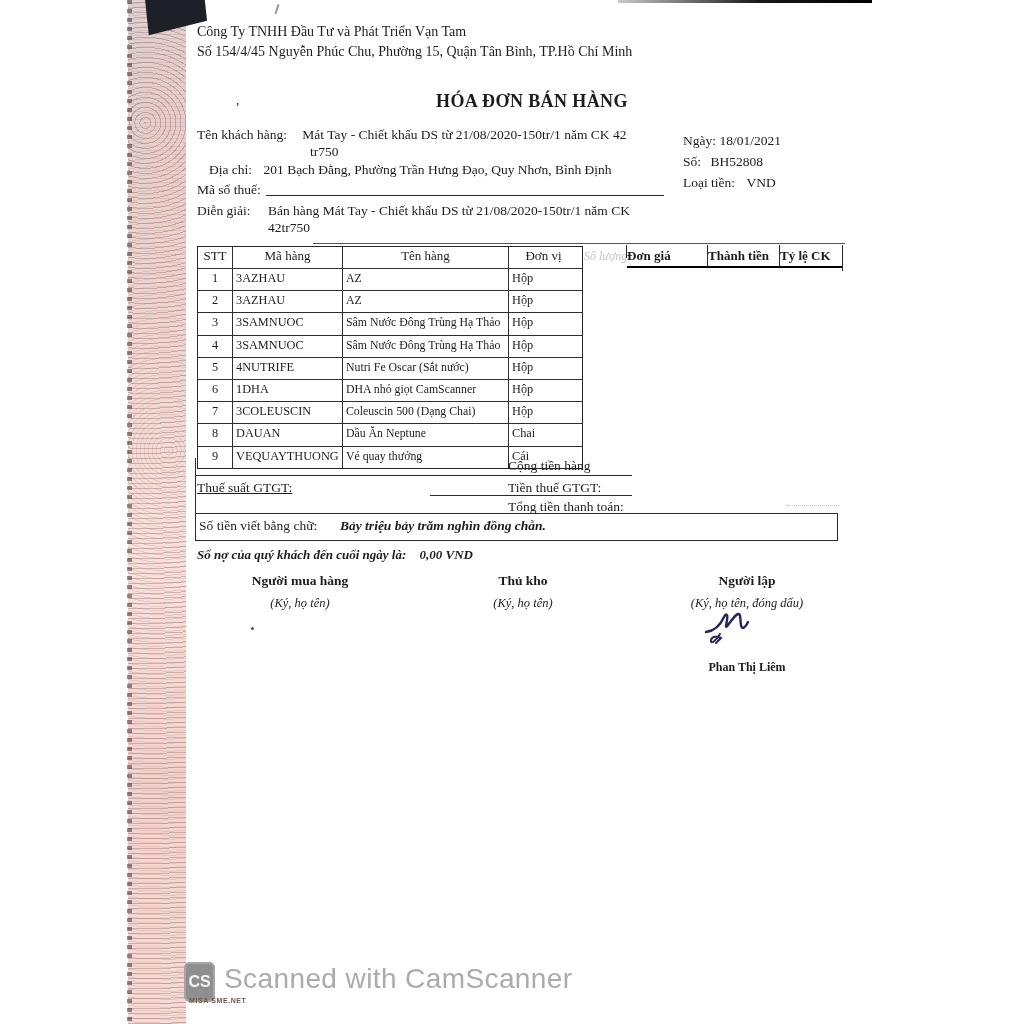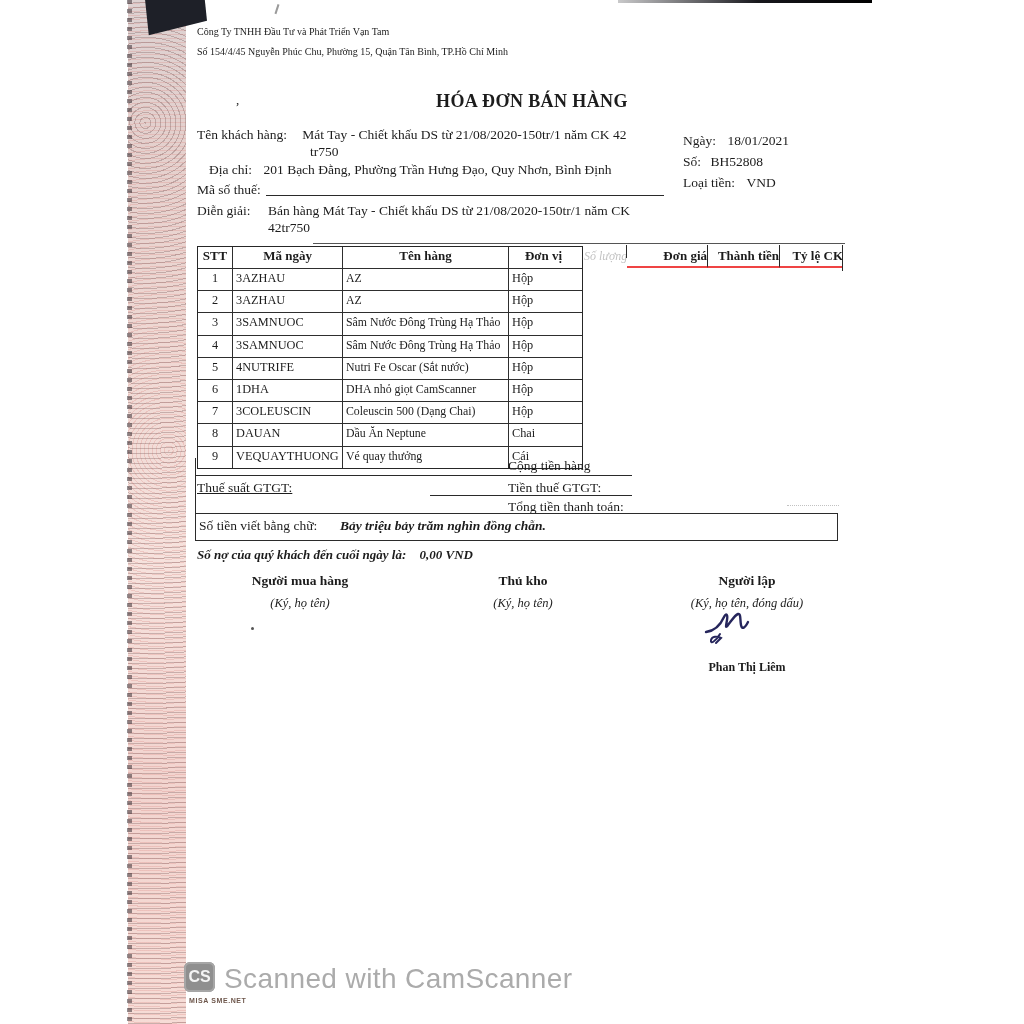--- a/index.html
+++ b/index.html
@@ -17,60 +17,60 @@
   }
   .pink-strip-edge{position:absolute;left:127px;top:0;width:5px;height:1024px;
     background:repeating-linear-gradient(180deg, rgba(60,50,55,.55) 0 4px, rgba(0,0,0,0) 4px 9px);}
   .blob-topleft{position:absolute;left:146px;top:-8px;width:60px;height:36px;background:#1e2028;
     transform:rotate(-14deg) skewX(-8deg);}
   .topright-line{position:absolute;left:618px;top:0;width:254px;height:3px;
     background:linear-gradient(to right, rgba(40,40,45,.25), #18181d 55%, #000);}
   .tiny-slash{position:absolute;left:276px;top:4px;width:1.5px;height:10px;background:#9a9a9a;transform:rotate(18deg);}
 
   
-  .company{left:197px;top:22px;font-size:10px;line-height:20px;}
+  .company{left:197px;top:22px;font-size:14px;line-height:20px;}
   .doc-title{left:436px;top:91px;font-size:18px;font-weight:bold;letter-spacing:.4px;}
   .comma-mark{left:236px;top:92px;font-size:13px;}
 
   
   .meta{font-size:13.5px;line-height:17px;}
   .lbl{white-space:nowrap;}
 
   
   .itable{position:absolute;left:197px;top:246px;width:384px;border:1.6px solid #262626;}
   .itable .row{display:grid;grid-template-columns:34px 110px 166px 70px;height:21.2px;border-top:1.2px solid #2e2e2e;}
   .itable .row.head{height:21px;border-top:none;}
   .itable .cell{border-left:1.2px solid #2e2e2e;padding:2px 3px 0;font-size:12.3px;line-height:1.25;
                 overflow:hidden;white-space:nowrap;}
   .itable .cell.c-stt{border-left:none;text-align:center;}
-  .itable .head .cell{font-weight:bold;text-align:center;font-size:13px;padding-top:1px;}
+  .itable .head .cell{font-weight:normal;text-align:center;font-size:13px;padding-top:1px;}
   .itable .cell.c-name{font-size:11.8px;}
 
   .qty-faded{left:584px;top:249px;font-size:12px;color:#1c1c1c;opacity:.28;font-style:italic;}
   .rhead{position:absolute;left:627px;top:245px;height:23px;display:grid;grid-template-columns:80px 72px 64px;}
-  .rhead .rcell{border-bottom:2px solid #ef4444;font-weight:bold;font-size:13px;text-align:right;padding-top:3px;}
+  .rhead .rcell{border-bottom:2px solid #000000;font-weight:bold;font-size:13px;text-align:left;padding-top:3px;}
   .rhead .rcell + .rcell{border-left:1.4px solid #262626;}
   .rhead-rightedge{left:842px;top:245px;width:1.4px;height:26px;}
   .rhead-lefttick{left:626px;top:245px;width:1.2px;height:13px;}
 
   
   .tot{font-size:13.5px;}
   .words-box{position:absolute;left:195px;top:513px;width:641px;height:26px;border:1.8px solid #2b2b2b;}
   .dotted-faint{position:absolute;left:787px;top:505px;width:52px;border-top:1.5px dotted #c2c2c2;}
   .italic-b{font-style:italic;font-weight:bold;}
 
   
   .sig{ text-align:center;font-size:13.5px;}
   .sig .t{font-weight:bold;}
   .sig .s{font-style:italic;font-size:12.5px;margin-top:7px;}
   .sig-name{font-weight:bold;font-size:12px;text-align:center;}
   .dot-artifact{left:251px;top:627px;width:3px;height:3px;background:#555;border-radius:50%;}
 
   
-  .cs-logo{position:absolute;left:184px;top:962px;width:31px;height:30px;border-radius:6px;
+  .cs-logo{position:absolute;left:184px;top:962px;width:31px;height:40px;border-radius:6px;
     background:#8f8f8f;box-shadow:inset 0 0 0 2px #a6a6a6;display:flex;align-items:center;justify-content:center;
     color:#f4f4f4;font-family:"Liberation Sans",sans-serif;font-weight:bold;font-size:16px;}
   .cs-text{position:absolute;left:224px;top:963px;font-family:"Liberation Sans",sans-serif;
     font-size:28px;color:#ababab;letter-spacing:.4px;}
   .misa{position:absolute;left:189px;top:997px;font-family:"Liberation Sans",sans-serif;
     font-size:7px;font-weight:bold;color:#6d564b;letter-spacing:.6px;}
 </style>
 </head>
 <body>
 
@@ -108,38 +108,38 @@
 
   <div class="abs meta" style="left:197px;top:202px;width:470px;">
     <span class="lbl">Diễn giải:</span>
     <span style="margin-left:14px;margin-top:14px;">Bán hàng Mát Tay - Chiết khấu DS từ 21/08/2020-150tr/1 năm CK</span>
     <div style="margin-left:71px;">42tr750</div>
   </div>
 
   <div class="abs meta" style="left:683px;top:130px;line-height:21px;">
     <div>
       <span>Ngày:</span>
-      <span style="margin-left:8px;">18/01/2021</span>
+      <span style="">18/01/2021</span>
     </div>
     <div>
       <span>Số:</span>
       <span style="margin-left:6px;">BH52808</span>
     </div>
     <div>
       <span>Loại tiền:</span>
       <span style="margin-left:8px;">VND</span>
     </div>
   </div>
 
   <div class="line" style="left:313px;top:243px;width:532px;height:1.3px;opacity:.8;"></div>
 
   <div class="itable">
     <div class="row head">
       <div class="cell c-stt">STT</div>
-      <div class="cell">Mã ngày</div>
+      <div class="cell">Mã hàng</div>
       <div class="cell">Tên hàng</div>
       <div class="cell">Đơn vị</div>
     </div>
     <div class="row">
       <div class="cell c-stt">1</div>
       <div class="cell">3AZHAU</div>
       <div class="cell c-name">AZ</div>
       <div class="cell">Hộp</div>
     </div>
     <div class="row">

